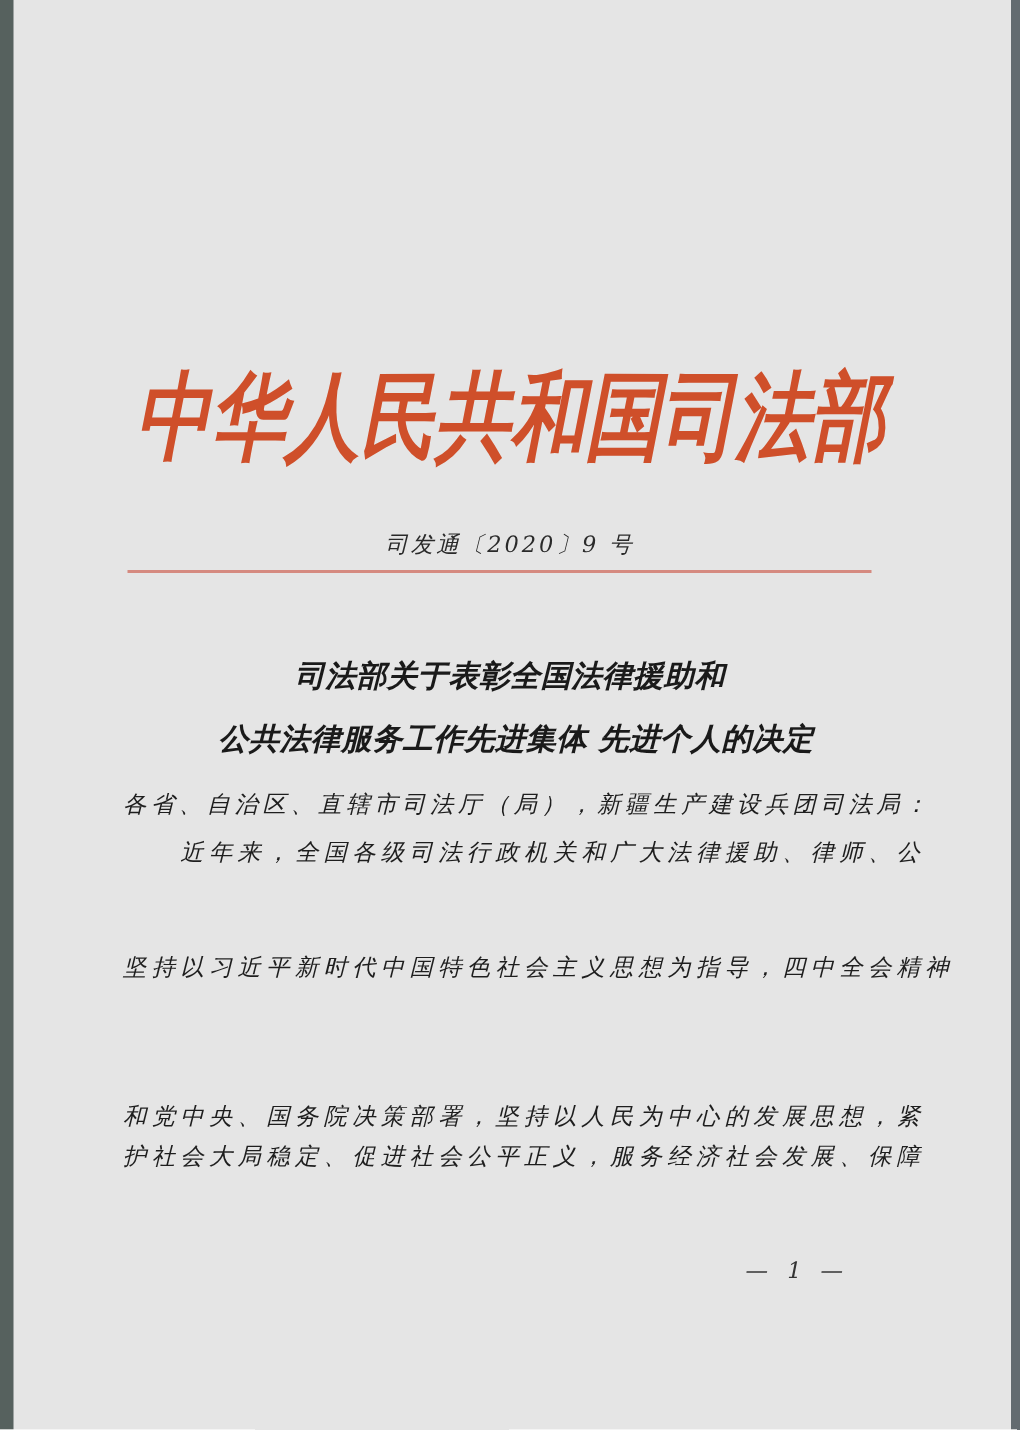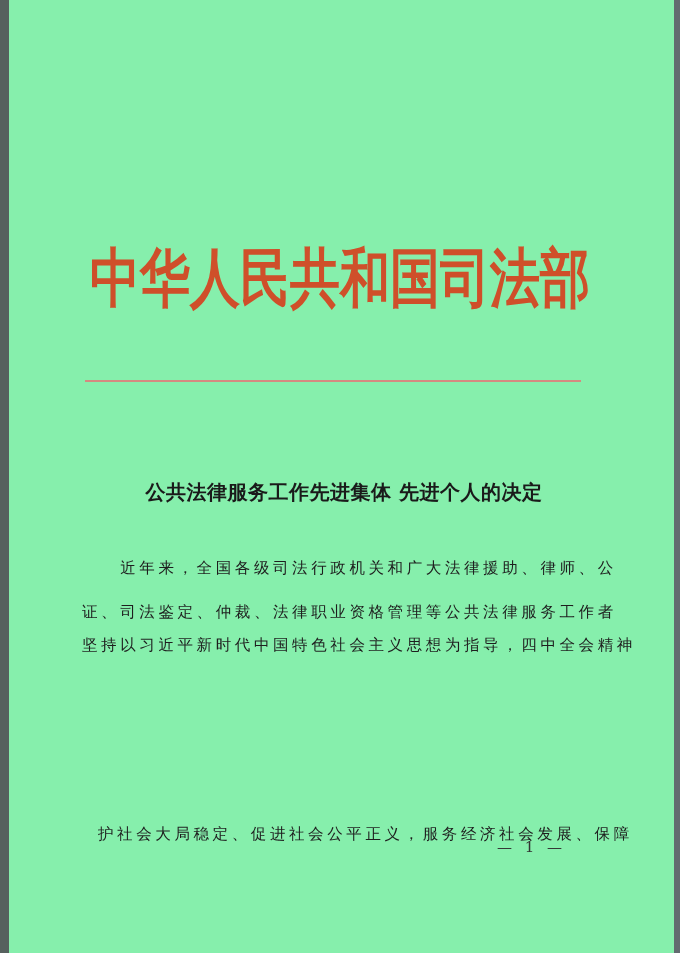--- a/index.html
+++ b/index.html
@@ -11,21 +11,22 @@
       background: #ffffff;
     }
     body {
       position: relative;
       font-family: "DejaVu Serif", "Liberation Serif", serif;
     }
     .page {
       position: absolute;
       left: 0; top: 0;
       width: 680px; height: 953px;
-      background: #86efac;
+      background: #e5e5e5;
+      font-style: italic;
     }
     .scan-border-left {
       position: absolute;
       left: 0; top: 0;
       width: 9px; height: 953px;
       background: #56615e;
     }
     .scan-border-right {
       position: absolute;
       right: 0; top: 0;
@@ -100,25 +101,28 @@
   </style>
 </head>
 <body>
 
 <div class="page">
   <div class="scan-border-left"></div>
   <div class="scan-border-right"></div>
 
   <div class="masthead" style="color: rgb(207, 79, 42);">中华人民共和国司法部</div>
 
+  <div class="doc-number">司发通〔2020〕9 号</div>
 
   <div class="divider" style="background: rgb(213, 138, 128);"></div>
 
+  <div class="decision-title title-line-1">司法部关于表彰全国法律援助和</div>
   <div class="decision-title title-line-2">公共法律服务工作先进集体 先进个人的决定</div>
 
+  <div class="salutation">各省、自治区、直辖市司法厅（局），新疆生产建设兵团司法局：</div>
 
   <div class="body-line" style="top:558px;">　　近年来，全国各级司法行政机关和广大法律援助、律师、公</div>
-  <div class="body-line" style="top: 602px;">证、司法鉴定、仲裁、法律职业资格管理等公共法律服务工作者</div>
   <div class="body-line" style="top: 635px;">坚持以习近平新时代中国特色社会主义思想为指导，四中全会精神</div>
+  <div class="body-line" style="top: 734px;">和党中央、国务院决策部署，坚持以人民为中心的发展思想，紧</div>
 
   <div class="page-number">— 1 —</div>
-<div class="body-line" style="top: 824px; margin-left: 16px;">护社会大局稳定、促进社会公平正义，服务经济社会发展、保障</div>
+<div class="body-line" style="top: 761px;">护社会大局稳定、促进社会公平正义，服务经济社会发展、保障</div>
   </div>
 
 </body></html>

